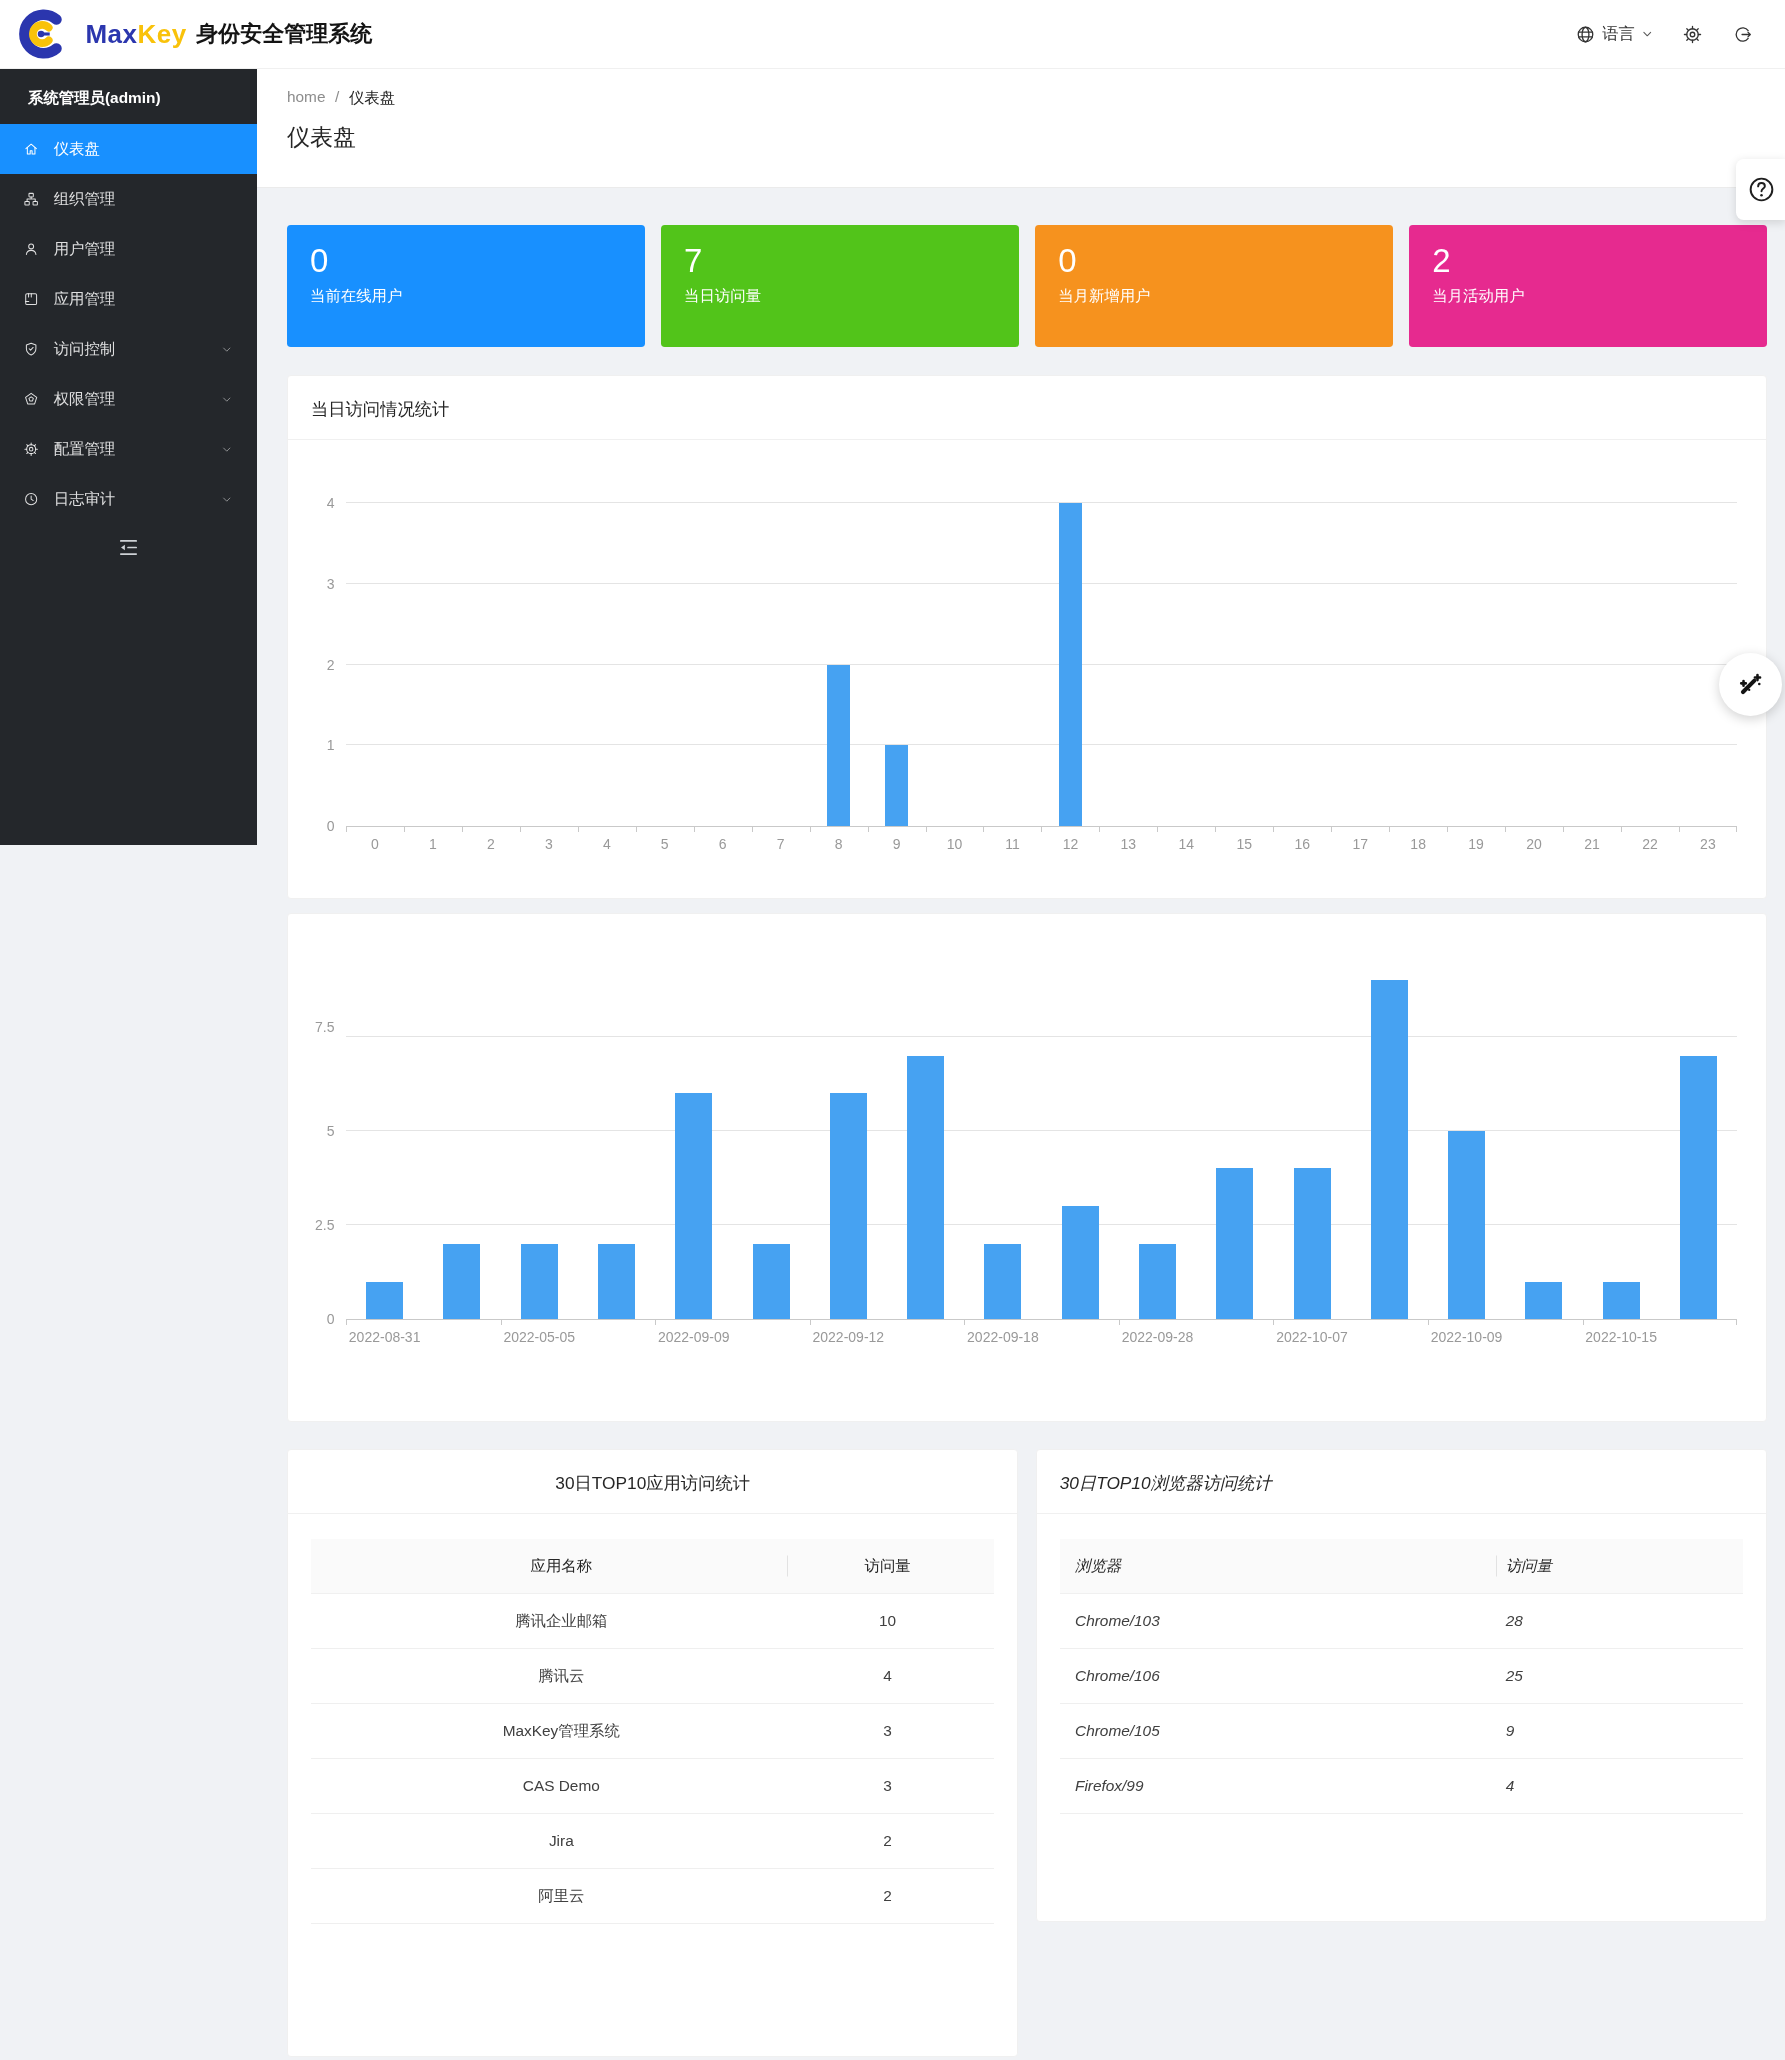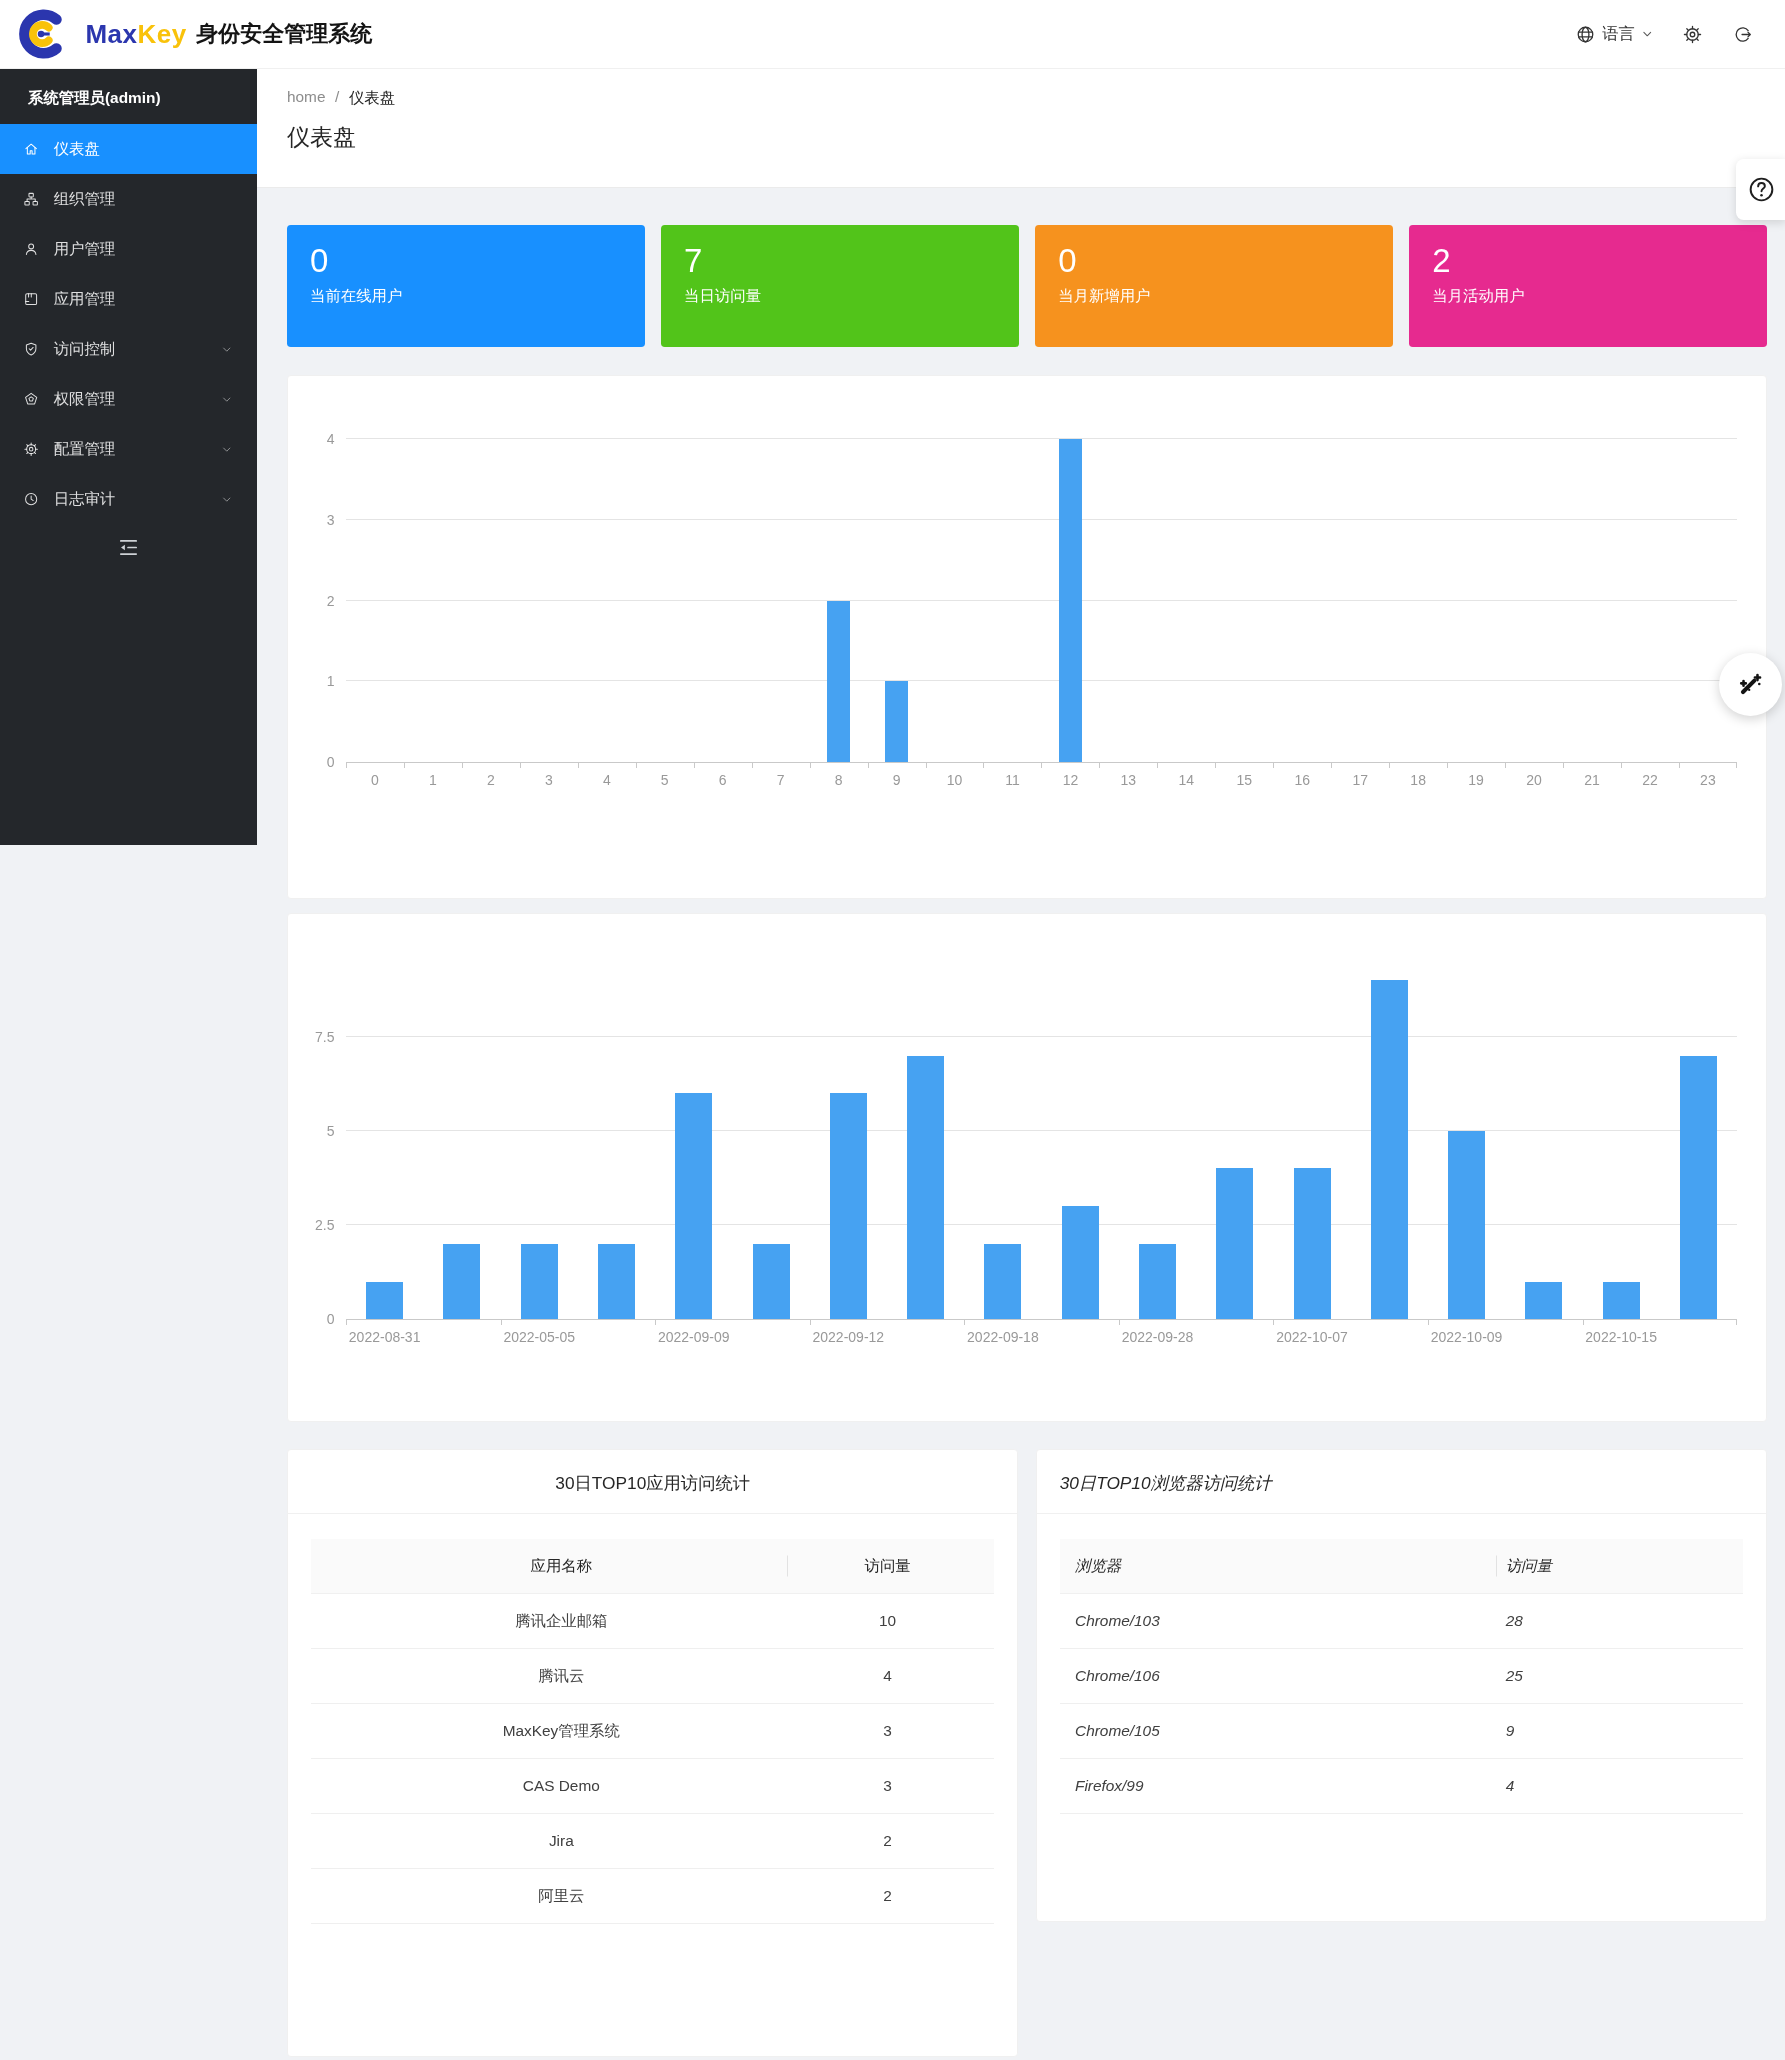--- a/index.html
+++ b/index.html
@@ -261,20 +261,21 @@
         <div class="stat-num">0</div>
                  <div class="stat-label">当月新增用户</div>
       </div>
       <div class="stat-card" style="background: rgb(230, 42, 143);">
         <div class="stat-num">2</div>
                  <div class="stat-label">当月活动用户</div>
       </div>
     </div>
 
   <div class="card card-chart1">
+    <div class="card-head">当日访问情况统计</div>
     <div class="chart-body cb1">
       <div class="plot plot1" id="plot0">
           <span class="ylab" style="bottom: 0px;">0</span>
           <div class="gridline" style="bottom: 81px;"></div>
           <span class="ylab" style="bottom: 81px;">1</span>
           <div class="gridline" style="bottom: 161px;"></div>
           <span class="ylab" style="bottom: 161px;">2</span>
           <div class="gridline" style="bottom: 242px;"></div>
           <span class="ylab" style="bottom: 242px;">3</span>
           <div class="gridline" style="bottom: 323px;"></div>
@@ -385,21 +386,21 @@
 
   <div class="card card-chart2">
     <div class="chart-body cb2">
       <div class="plot plot2" id="plot1">
           <span class="ylab" style="bottom: 0px;">0</span>
           <div class="gridline" style="bottom: 94px;"></div>
           <span class="ylab" style="bottom: 94px;">2.5</span>
           <div class="gridline" style="bottom: 188px;"></div>
           <span class="ylab" style="bottom: 188px;">5</span>
           <div class="gridline" style="bottom: 282px;"></div>
-          <span class="ylab" style="bottom: 282px;">7.5</span>
+          <span class="ylab" style="bottom: 292px;">7.5</span>
           <div class="bars">
             <div class="bslot">
               <div class="bar" style="width: 37px; height: 37px; background: rgb(70, 162, 242);"></div>
             </div>
             <div class="bslot">
               <div class="bar" style="width: 37px; height: 75px; background: rgb(70, 162, 242);"></div>
             </div>
             <div class="bslot">
               <div class="bar" style="width: 37px; height: 75px; background: rgb(70, 162, 242);"></div>
             </div>

